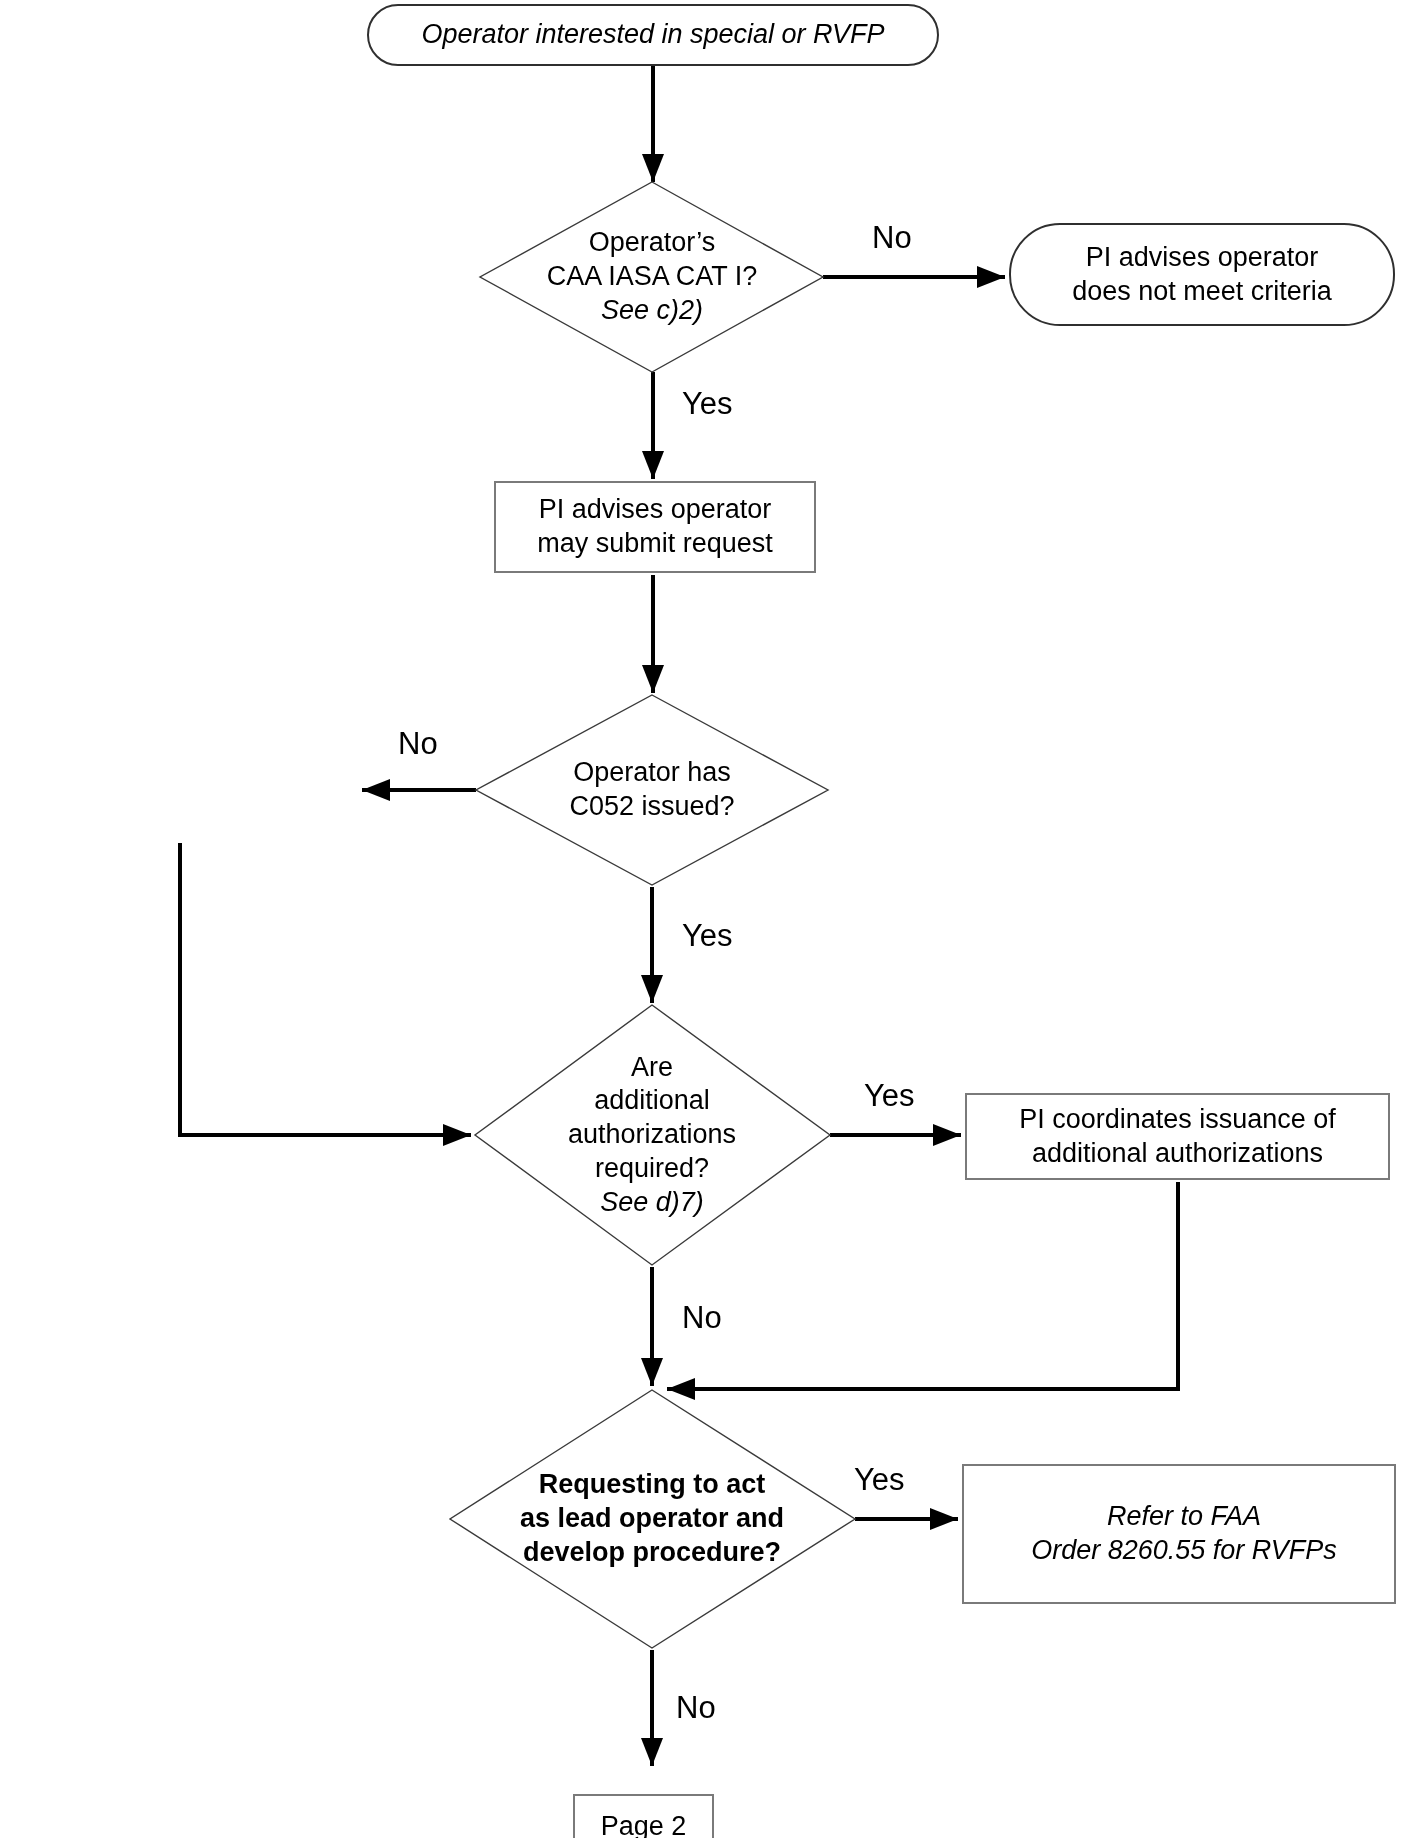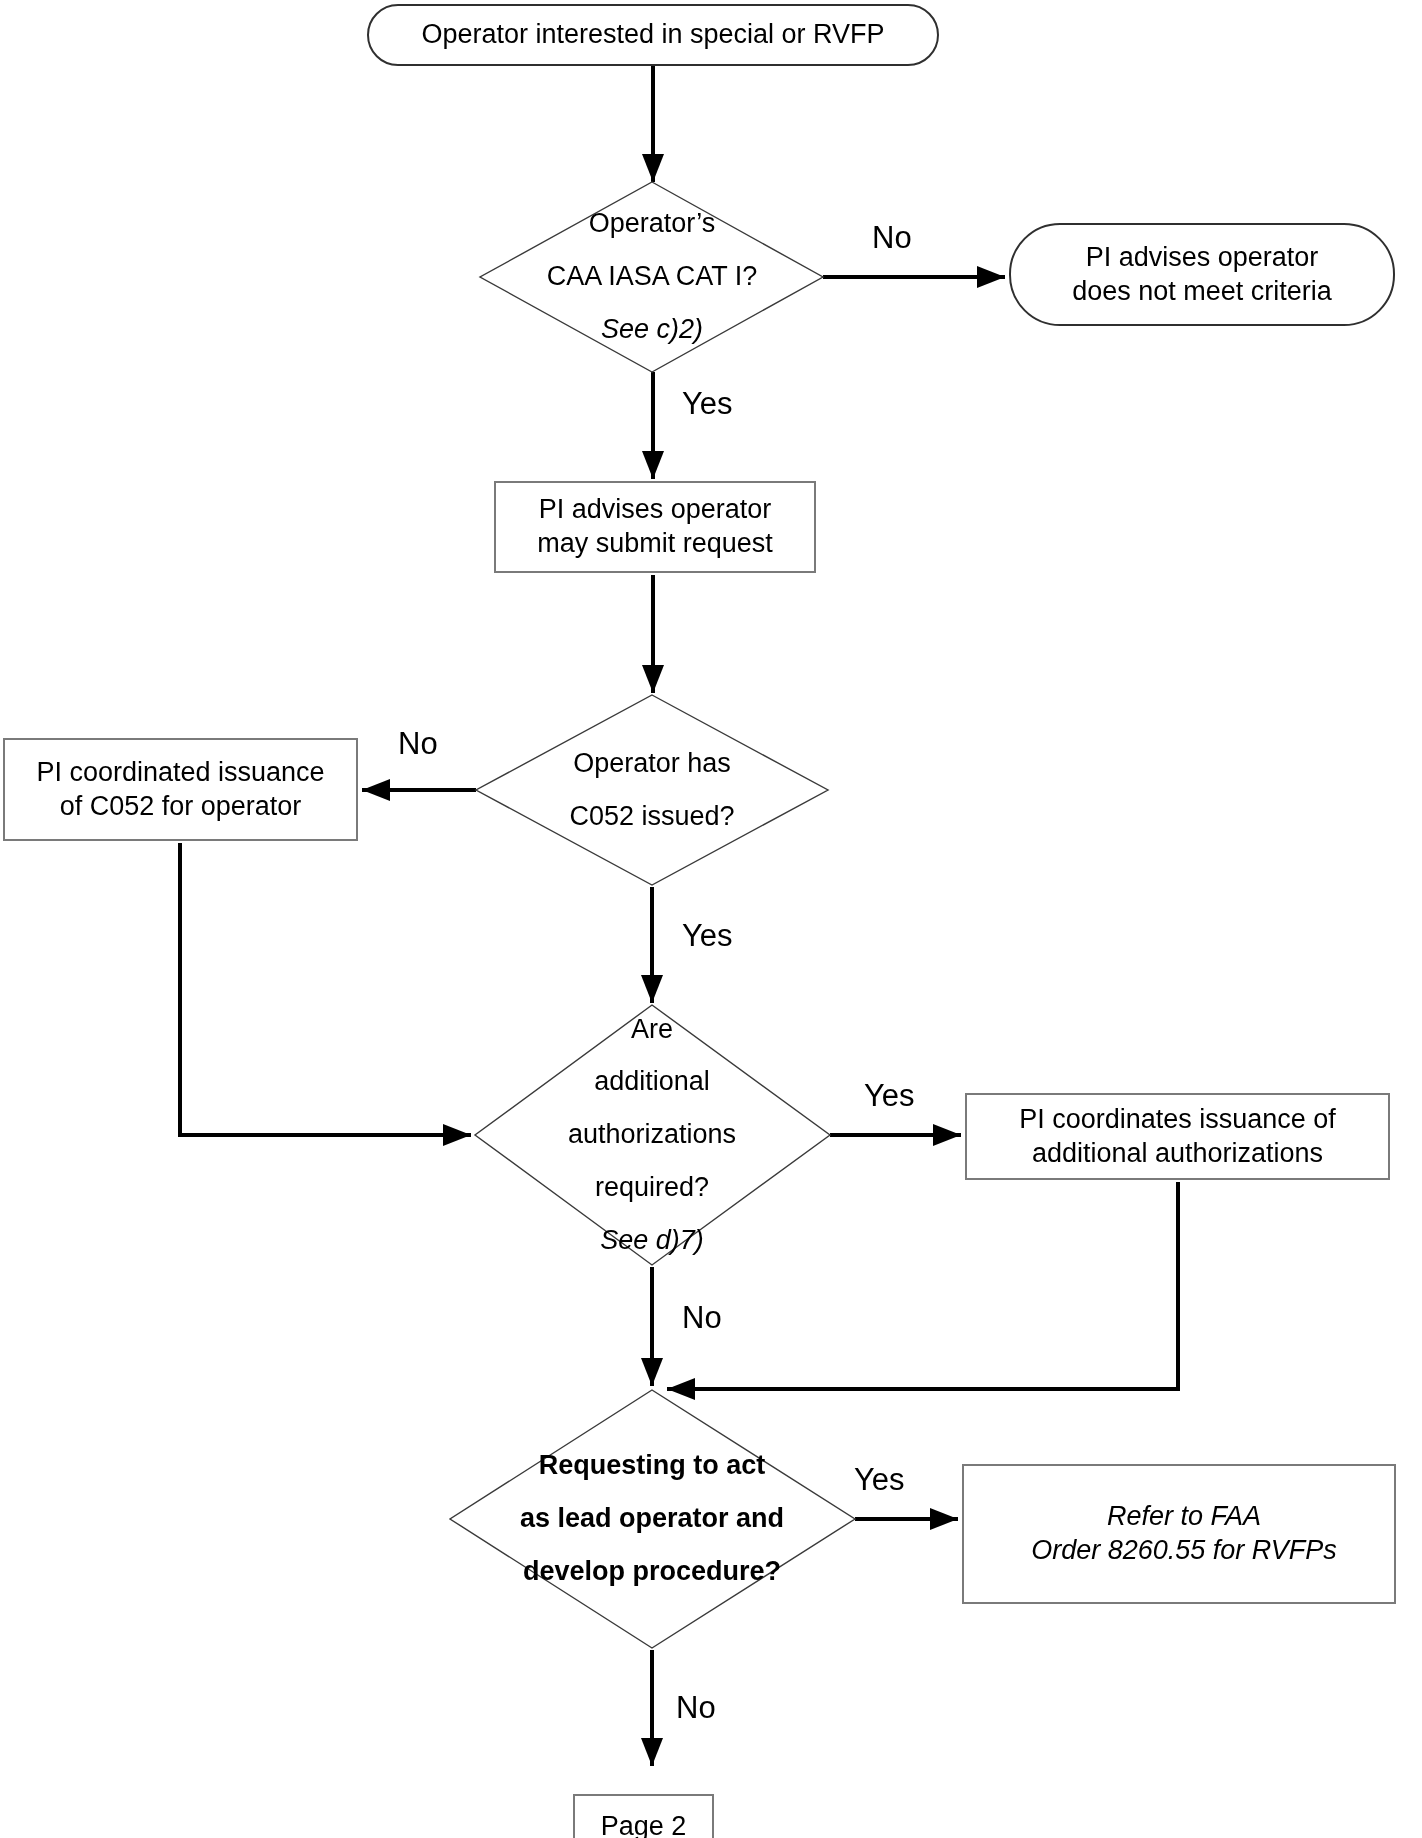--- a/index.html
+++ b/index.html
@@ -8,21 +8,21 @@
     font-family:"Liberation Sans", sans-serif;color:#000;overflow:hidden;
   }
   #wires{position:absolute;left:0;top:0;z-index:1;}
   .node{
     position:absolute;z-index:2;display:flex;flex-direction:column;
     align-items:center;justify-content:center;text-align:center;
     font-size:27px;line-height:1.25;background:#ffffff;box-sizing:border-box;
   }
   .terminator{border:2px solid #2f2f2f;}
   .process{border:2px solid #7a7a7a;}
-  .diamond-text{background:transparent;border:none;z-index:3;gap:19px;}
+  .diamond-text{background:transparent;border:none;z-index:3;}
   .note{font-style:italic;}
   .italic-box{font-style:italic;}
   .edge-label{
     position:absolute;z-index:3;font-size:31px;line-height:1;background:transparent;
   }
   .line{display:block;}
 </style>
 </head>
 <body>
 
@@ -47,21 +47,21 @@
     <path d="M1178 1182 V1389 H667" stroke="#000" stroke-width="4" fill="none" marker-end="url(#ah)"></path>
     <path d="M855 1519 H958" stroke="#000" stroke-width="4" fill="none" marker-end="url(#ah)"></path>
     <path d="M652 1650 V1766" stroke="#000" stroke-width="4" fill="none" marker-end="url(#ah)"></path>
 
     <polygon points="652,182 823,277 652,372 480,277" fill="#ffffff" stroke="#3a3a3a" stroke-width="1.4"></polygon>
     <polygon points="652,695 828,790 652,885 476,790" fill="#ffffff" stroke="#3a3a3a" stroke-width="1.4"></polygon>
     <polygon points="652,1005 830,1135 652,1265 475,1135" fill="#ffffff" stroke="#3a3a3a" stroke-width="1.4"></polygon>
     <polygon points="652,1390 855,1519 652,1648 450,1519" fill="#ffffff" stroke="#3a3a3a" stroke-width="1.4"></polygon>
   </svg>
 
-  <div class="node terminator" style="left:367px;top:4px;width:572px;height:62px;border-radius:31px;">
+  <div class="node terminator" style="left:367px;top:4px;width:572px;height:62px;border-radius:31px;font-style:italic;">
     <span class="line">Operator interested in special or RVFP</span>
   </div>
 
   <div class="node diamond-text" style="left:482px;top:212px;width:340px;height:130px;">
     <span class="line">Operator’s</span>
     <span class="line">CAA IASA CAT I?</span>
     <span class="line note">See c)2)</span>
   </div>
 
   <div class="edge-label" style="left:872px;top:222px;">No</div>
@@ -78,24 +78,20 @@
     <span class="line">may submit request</span>
   </div>
 
   <div class="node diamond-text" style="left:487px;top:740px;width:330px;height:100px;">
     <span class="line">Operator has</span>
     <span class="line">C052 issued?</span>
   </div>
 
   <div class="edge-label" style="left:398px;top:728px;">No</div>
 
-  <div class="node process" style="left:3px;top:738px;width:355px;height:103px;">
-    <span class="line">PI coordinated issuance</span>
-    <span class="line">of C052 for operator</span>
-  </div>
 
   <div class="edge-label" style="left:682px;top:920px;">Yes</div>
 
   <div class="node diamond-text" style="left:502px;top:1048px;width:300px;height:174px;">
     <span class="line">Are</span>
     <span class="line">additional</span>
     <span class="line">authorizations</span>
     <span class="line">required?</span>
     <span class="line note">See d)7)</span>
   </div>

